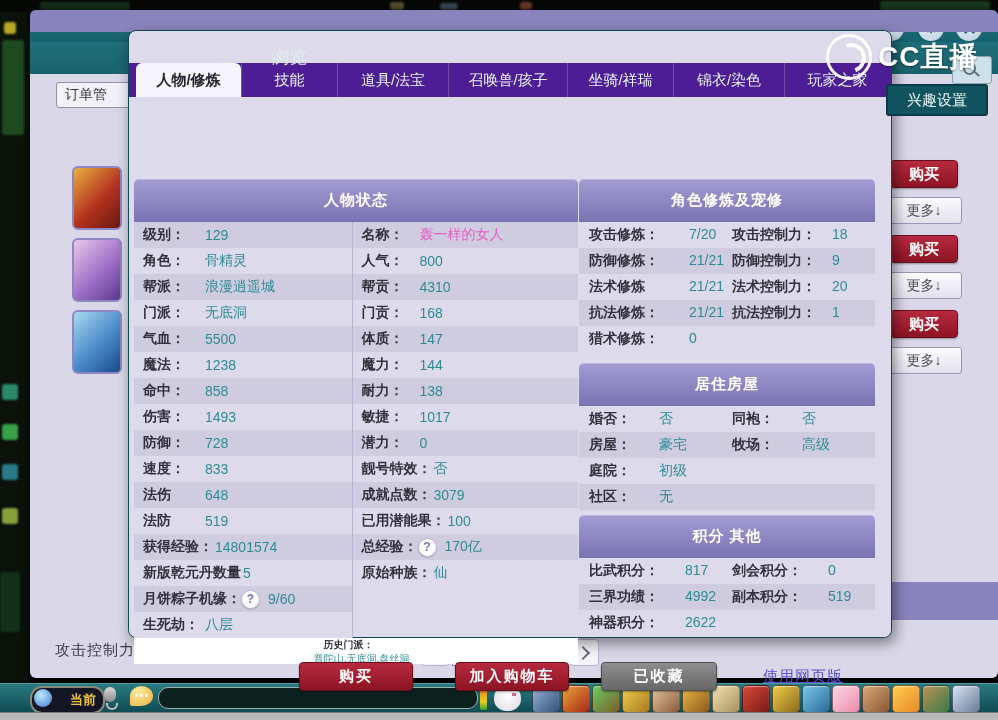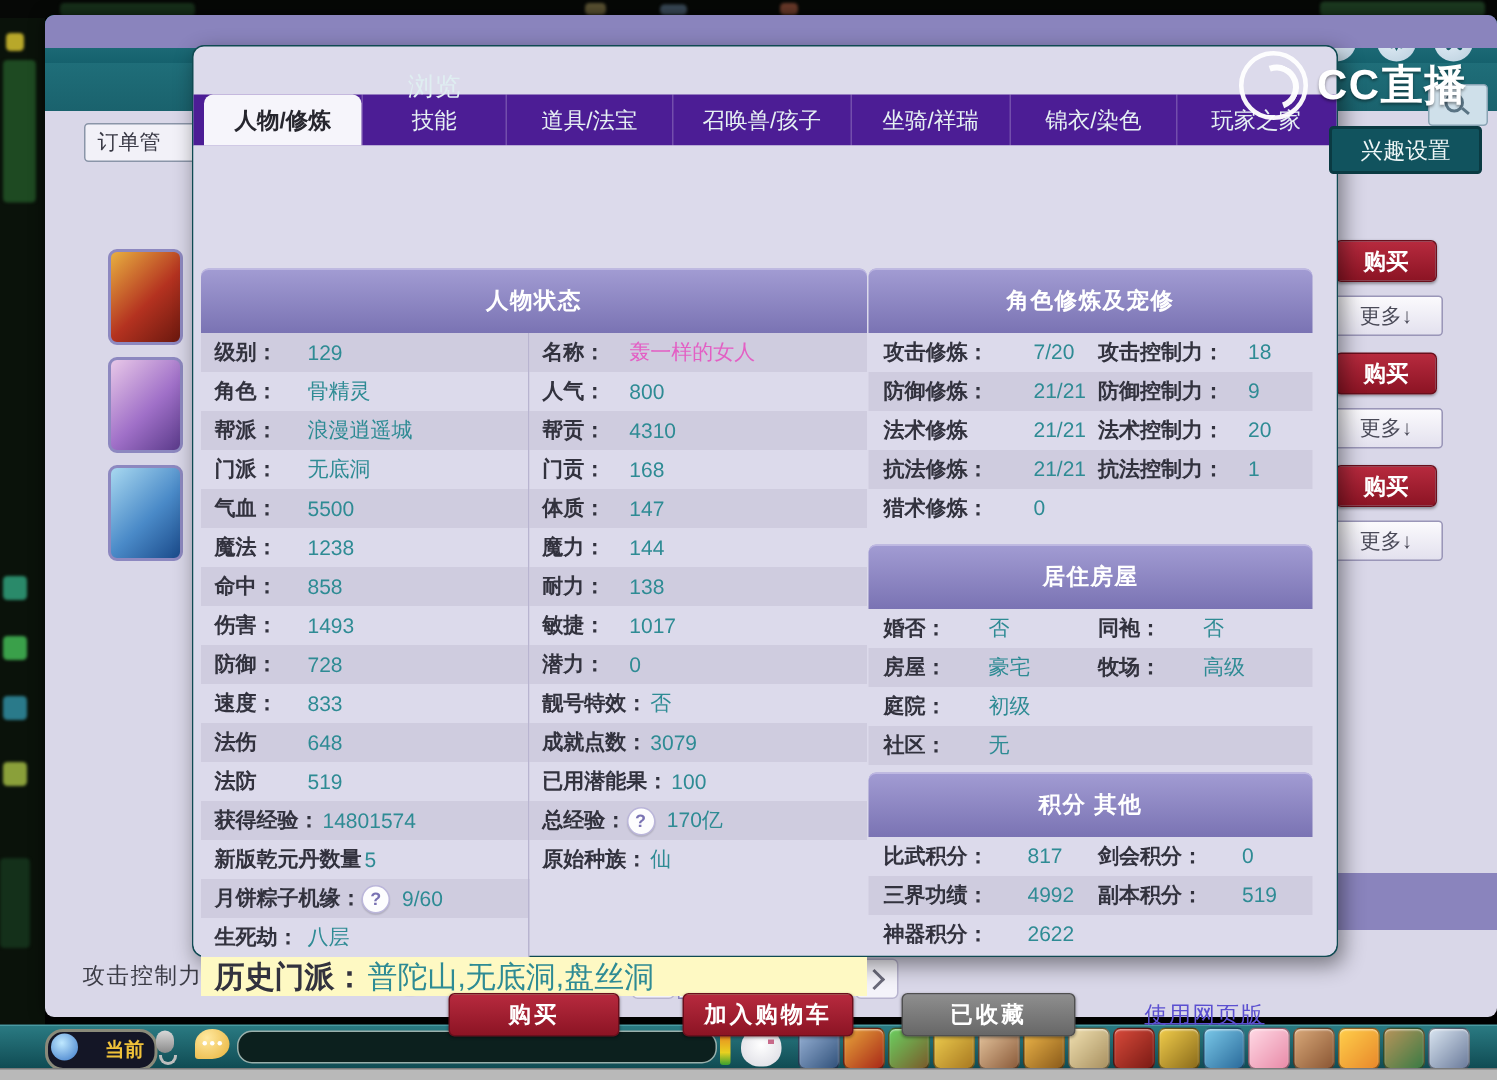--- a/index.html
+++ b/index.html
@@ -109,21 +109,21 @@
     display:flex;align-items:center;justify-content:center;color:#fff;font-size:15px;font-weight:bold;
     letter-spacing:1px;box-shadow:inset 0 1px 0 #beb8e2;}
   .p-status{left:5px;top:82px;width:444px;}
   .scols{display:flex;}
   .scol{width:218px;} .scol.right{width:226px;border-left:1px solid #b8b4d0;}
   .srow{height:26px;display:flex;align-items:center;padding-left:9px;font-size:14px;overflow:hidden;white-space:nowrap;}
   .scol .srow:nth-child(odd){background:#cfccdf;} .scol .srow:nth-child(even){background:#dcdaeb;}
   .slbl{color:#32323e;font-weight:bold;min-width:60px;flex:none;}
   .scol.right .slbl{min-width:56px;}
   .sval{color:#2e8b94;margin-left:2px;}
-  .hrow{height:26px;display:flex;align-items:center;padding-left:9px;font-size:20px;background:#fef9c3;}
+  .hrow{height:26px;display:flex;align-items:center;padding-left:9px;font-size:10px;background:#ffffff;flex-direction:column;}
 
   .p-cult{left:450px;top:82px;width:296px;}
   .p-house{left:450px;top:266px;width:296px;}
   .p-points{left:450px;top:418px;width:296px;}
   .prow{height:26px;display:flex;align-items:center;padding-left:10px;font-size:14px;white-space:nowrap;}
   .panel .prow:nth-child(odd){background:#dcdaeb;} .panel .prow:nth-child(even){background:#cfccdf;}
   .pair{display:flex;width:50%;align-items:flex-start;flex:none;gap:16px;}
   .plbl{color:#32323e;font-weight:bold;flex:none;}
   .pval{color:#2e8b94;}
   .p-cult .plbl{min-width:84px;} .p-house .plbl{min-width:54px;} .p-points .plbl{min-width:80px;}

